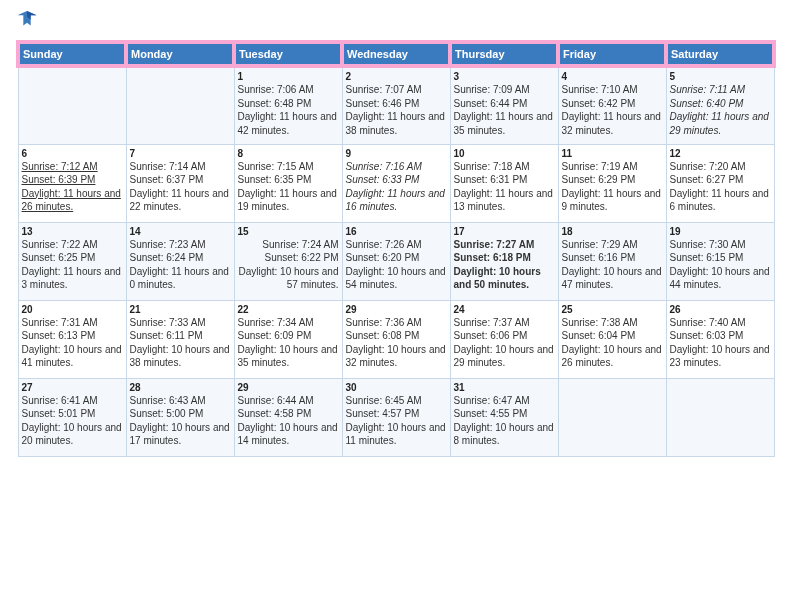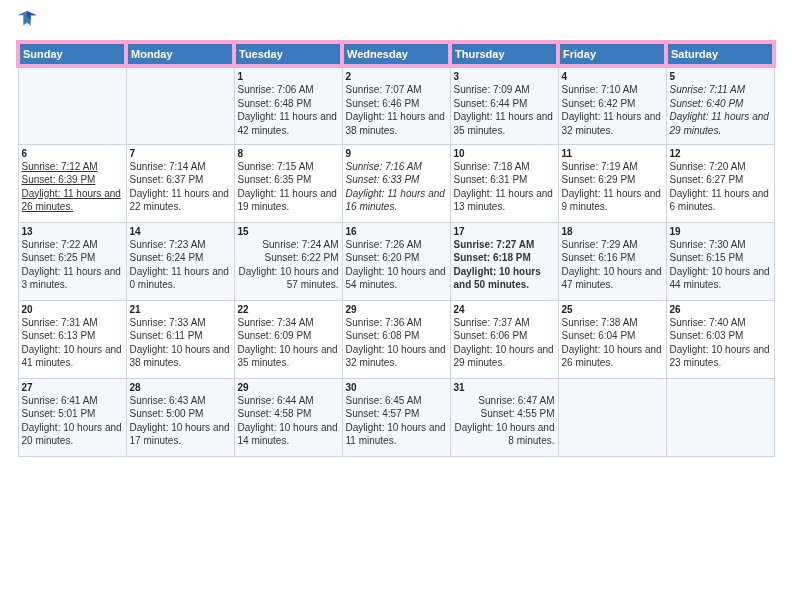--- a/index.html
+++ b/index.html
@@ -320,21 +320,21 @@
 Daylight: 10 hours and 14 minutes.</div>
           </td>
           <td>
             <span class="day-num">30</span>
             <div class="cell-text" style="white-space: pre-line;">Sunrise: 6:45 AM
 Sunset: 4:57 PM
 Daylight: 10 hours and 11 minutes.</div>
           </td>
           <td>
             <span class="day-num">31</span>
-            <div class="cell-text" style="white-space: pre-line; text-align: right;">Sunrise: 6:47 AM
+            <div class="cell-text" style="white-space: pre-line;">Sunrise: 6:47 AM
 Sunset: 4:55 PM
 Daylight: 10 hours and 8 minutes.</div>
           </td>
           <td></td>
           <td></td>
         </tr>
       </tbody>
   </table>
 </div>
 

